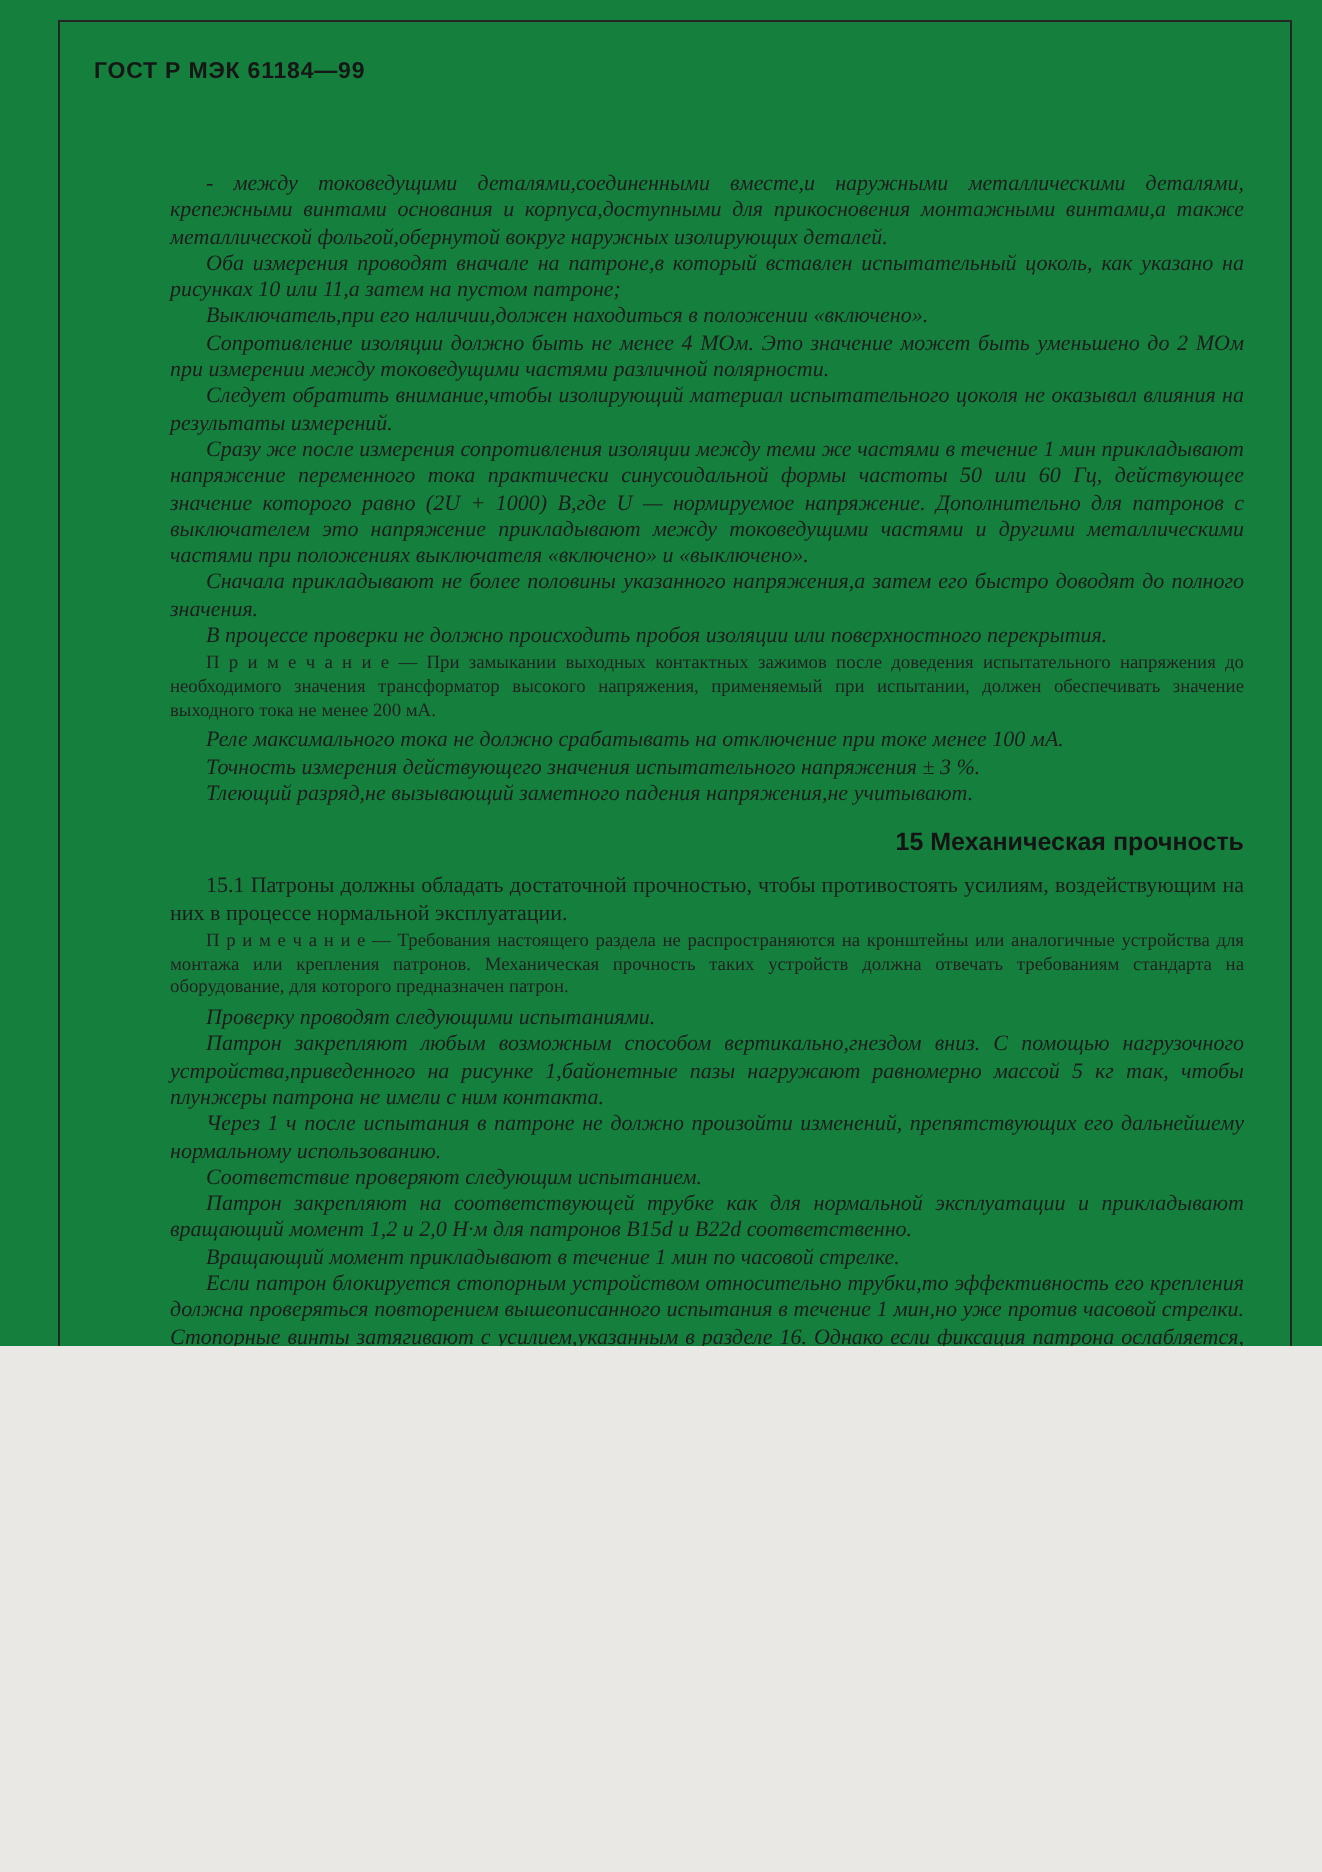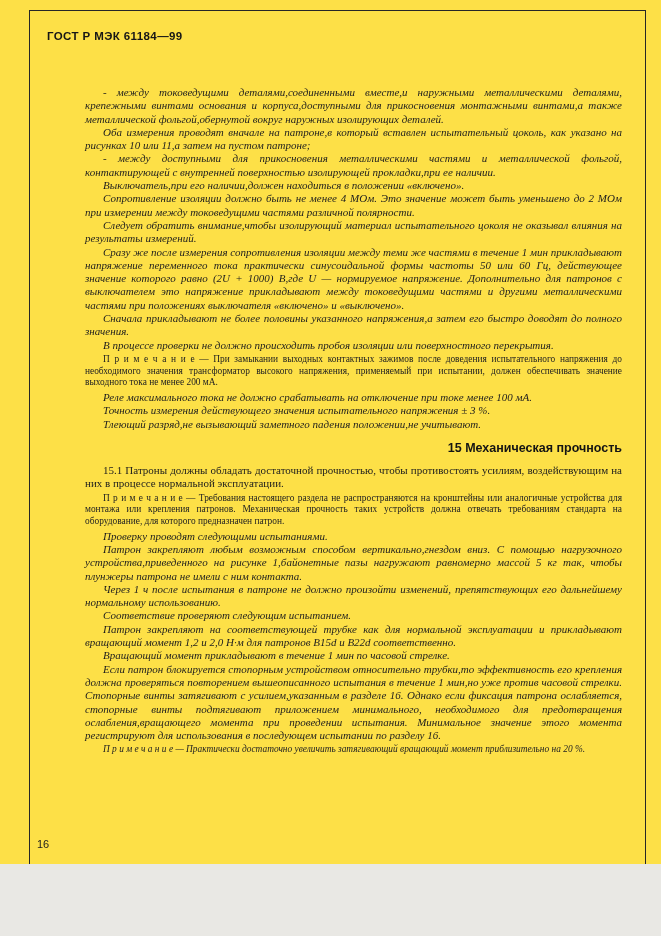--- a/index.html
+++ b/index.html
@@ -3,22 +3,22 @@
 <meta charset="utf-8">
 <style>
   html, body {
     margin: 0;
     padding: 0;
     background: #e9e8e4;
   }
   .page {
     position: relative;
     width: 661px;
-    height: 864px;
-    background: #fde047;
+    height: 673px;
+    background: #15803d;
     overflow: hidden;
     font-family: "Liberation Serif", "DejaVu Serif", serif;
     color: #1d1d1d;
   }
   .frame {
     position: absolute;
     left: 29px;
     top: 10px;
     width: 617px;
     height: 919px;
@@ -85,31 +85,30 @@
 </style>
 </head>
 <body>
 
 <div class="page">
   <div class="frame"></div>
   <div class="doc-header">ГОСТ Р МЭК 61184—99</div>
   <div class="content" id="doc-content">
       <p class="para italic">- между токоведущими деталями,соединенными вместе,и наружными металлическими деталями, крепежными винтами основания и корпуса,доступными для прикосновения монтажными винтами,а также металлической фольгой,обернутой вокруг наружных изолирующих деталей.</p>
       <p class="para italic">Оба измерения проводят вначале на патроне,в который вставлен испытательный цоколь, как указано на рисунках 10 или 11,а затем на пустом патроне;</p>
-      <p class="para italic">- между доступными для прикосновения металлическими частями и металлической фольгой, контактирующей с внутренней поверхностью изолирующей прокладки,при ее наличии.</p>
       <p class="para italic">Выключатель,при его наличии,должен находиться в положении «включено».</p>
       <p class="para italic">Сопротивление изоляции должно быть не менее 4 МОм. Это значение может быть уменьшено до 2 МОм при измерении между токоведущими частями различной полярности.</p>
       <p class="para italic">Следует обратить внимание,чтобы изолирующий материал испытательного цоколя не оказывал влияния на результаты измерений.</p>
       <p class="para italic">Сразу же после измерения сопротивления изоляции между теми же частями в течение 1 мин прикладывают напряжение переменного тока практически синусоидальной формы частоты 50 или 60 Гц, действующее значение которого равно (2U + 1000) В,где U — нормируемое напряжение. Дополнительно для патронов с выключателем это напряжение прикладывают между токоведущими частями и другими металлическими частями при положениях выключателя «включено» и «выключено».</p>
       <p class="para italic">Сначала прикладывают не более половины указанного напряжения,а затем его быстро доводят до полного значения.</p>
       <p class="para italic">В процессе проверки не должно происходить пробоя изоляции или поверхностного перекрытия.</p>
       <p class="para note">П р и м е ч а н и е — При замыкании выходных контактных зажимов после доведения испытательного напряжения до необходимого значения трансформатор высокого напряжения, применяемый при испытании, должен обеспечивать значение выходного тока не менее 200 мА.</p>
       <p class="para italic">Реле максимального тока не должно срабатывать на отключение при токе менее 100 мА.</p>
       <p class="para italic">Точность измерения действующего значения испытательного напряжения ± 3 %.</p>
-      <p class="para italic">Тлеющий разряд,не вызывающий заметного падения положении,не учитывают.</p>
+      <p class="para italic">Тлеющий разряд,не вызывающий заметного падения напряжения,не учитывают.</p>
       <h2 class="heading">15 Механическая прочность</h2>
       <p class="para regular">15.1 Патроны должны обладать достаточной прочностью, чтобы противостоять усилиям, воздействующим на них в процессе нормальной эксплуатации.</p>
       <p class="para note">П р и м е ч а н и е — Требования настоящего раздела не распространяются на кронштейны или аналогичные устройства для монтажа или крепления патронов. Механическая прочность таких устройств должна отвечать требованиям стандарта на оборудование, для которого предназначен патрон.</p>
       <p class="para italic">Проверку проводят следующими испытаниями.</p>
       <p class="para italic">Патрон закрепляют любым возможным способом вертикально,гнездом вниз. С помощью нагрузочного устройства,приведенного на рисунке 1,байонетные пазы нагружают равномерно массой 5 кг так, чтобы плунжеры патрона не имели с ним контакта.</p>
       <p class="para italic">Через 1 ч после испытания в патроне не должно произойти изменений, препятствующих его дальнейшему нормальному использованию.</p>
       <p class="para italic">Соответствие проверяют следующим испытанием.</p>
       <p class="para italic">Патрон закрепляют на соответствующей трубке как для нормальной эксплуатации и прикладывают вращающий момент 1,2 и 2,0 Н·м для патронов B15d и B22d соответственно.</p>
       <p class="para italic">Вращающий момент прикладывают в течение 1 мин по часовой стрелке.</p>
       <p class="para italic">Если патрон блокируется стопорным устройством относительно трубки,то эффективность его крепления должна проверяться повторением вышеописанного испытания в течение 1 мин,но уже против часовой стрелки. Стопорные винты затягивают с усилием,указанным в разделе 16. Однако если фиксация патрона ослабляется, стопорные винты подтягивают приложением минимального, необходимого для предотвращения ослабления,вращающего момента при проведении испытания. Минимальное значение этого момента регистрируют для использования в последующем испытании по разделу 16.</p>

